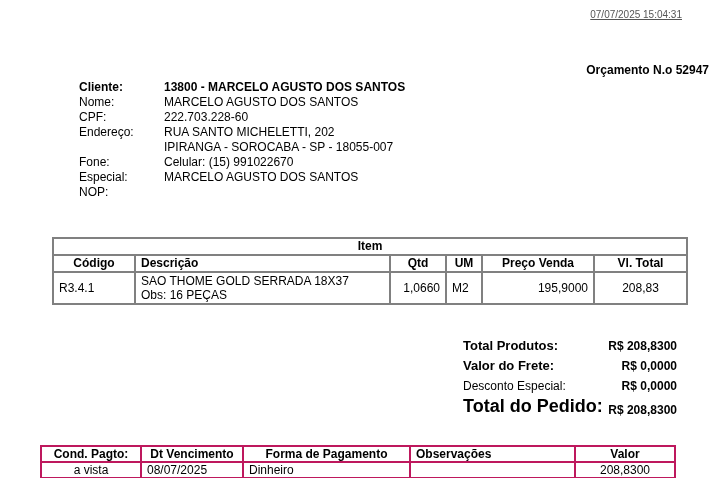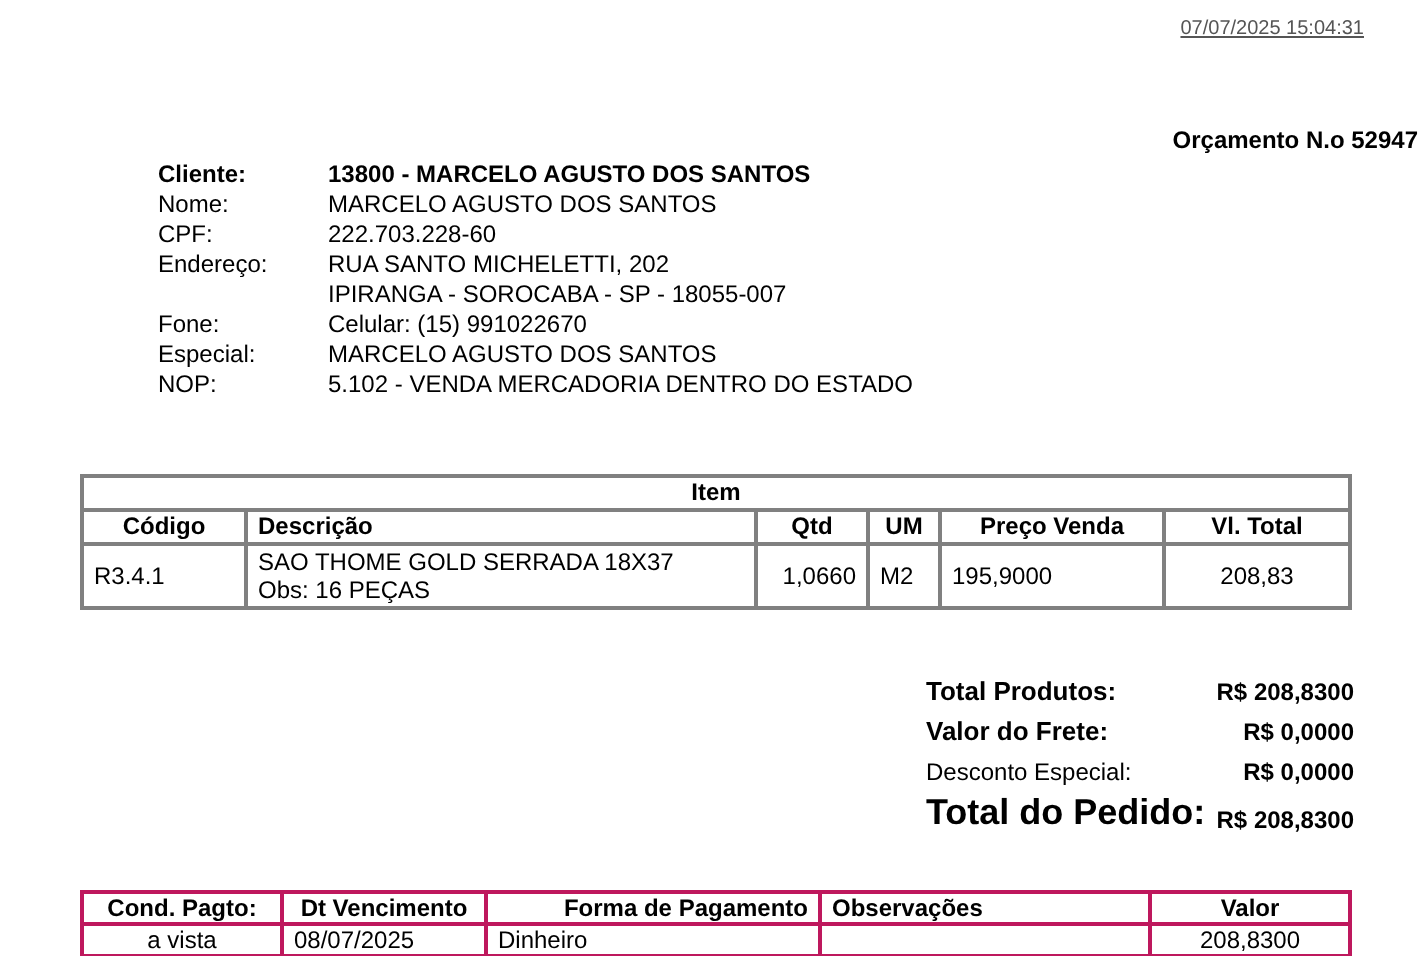--- a/index.html
+++ b/index.html
@@ -5,21 +5,21 @@
   html, body { margin:0; padding:0; background:#ffffff; }
   body { width:709px; height:478px; position:relative; overflow:hidden;
          font-family:"Liberation Sans", sans-serif; color:#000; font-size:12px; }
   .ts { position:absolute; top:9px; right:27px; font-size:10px; color:#555; text-decoration:underline; }
   .title { position:absolute; top:42px; left:0; width:709px; text-align:right; font-weight:bold; font-size:12px;margin-top:21px; }
   .info { position:absolute; top:80px; left:35px; }
   .info-row { display:flex; height:15px; line-height:15px;margin-left:44px; }
   .info-row .lbl { width:85px; }
   .info-row.bold { font-weight:bold; }
   table { border-collapse:collapse; position:absolute; font-size:12px; }
-  .items { top:237px; left:40px; width:636px; }
+  .items { top:237px; left:52px; width:636px; }
   .items td, .items th { border:2px solid #808080; padding:0 5px; }
   .items th { font-weight:bold; height:15px; line-height:15px; }
   .items td { height:30px; line-height:14px; }
   .totals { position:absolute; left:463px; width:214px; }
   .trow { display:flex; justify-content:space-between; align-items:flex-end; }
   .pay { top:445px; left:40px; width:636px; }
   .pay th, .pay td { border:2px solid #be185d; padding:0 5px; height:14px; line-height:14px; font-size:12px; }
   .pay th { font-weight:bold; }
 </style>
 </head>
@@ -52,21 +52,20 @@
   <div class="info-row">
       <span class="lbl">Fone:</span>
       <span>Celular: (15) 991022670</span>
     </div>
   <div class="info-row">
       <span class="lbl">Especial:</span>
       <span>MARCELO AGUSTO DOS SANTOS</span>
     </div>
   <div class="info-row">
       <span class="lbl">NOP:</span>
-      <span>5.102 - VENDA MERCADORIA DENTRO DO ESTADO</span>
     </div>
 </div>
 
 <table class="items">
   <tbody>
       <tr>
         <th colspan="6">Item</th>
       </tr>
   <tr>
     <th style="width:70px">Código</th>
@@ -77,21 +76,21 @@
     <th>Vl. Total</th>
   </tr>
   <tr>
     <td>R3.4.1</td>
     <td>
           <div>SAO THOME GOLD SERRADA 18X37</div>
           <div>Obs: 16 PEÇAS</div>
         </td>
     <td style="text-align:right">1,0660</td>
     <td>M2</td>
-    <td style="text-align:left">195,9000</td>
+    <td style="text-align:right">195,9000</td>
     <td style="text-align:center">208,83</td>
   </tr>
 </tbody>
   </table>
 
 <div class="totals" style="top:333px">
   <div class="trow" style="height:20px">
       <span style="font-weight:bold;font-size:13px">Total Produtos:</span>
       <span style="font-weight:bold">R$ 208,8300</span>
     </div>
@@ -107,21 +106,21 @@
       <span style="font-weight:bold;font-size:18px">Total do Pedido:</span>
       <span style="font-weight:bold">R$ 208,8300</span>
     </div>
 </div>
 
 <table class="pay">
   <tbody>
       <tr>
     <th style="width:88px">Cond. Pagto:</th>
     <th style="width:90px">Dt Vencimento</th>
-    <th style="text-align:right;width:155px">Forma de Pagamento</th>
+    <th style="text-align:center;width:155px">Forma de Pagamento</th>
     <th style="text-align:left;width:153px">Observações</th>
     <th>Valor</th>
   </tr>
   <tr>
     <td style="text-align:center">a vista</td>
     <td>08/07/2025</td>
     <td>Dinheiro</td>
     <td></td>
     <td style="text-align:center">208,8300</td>
   </tr>

